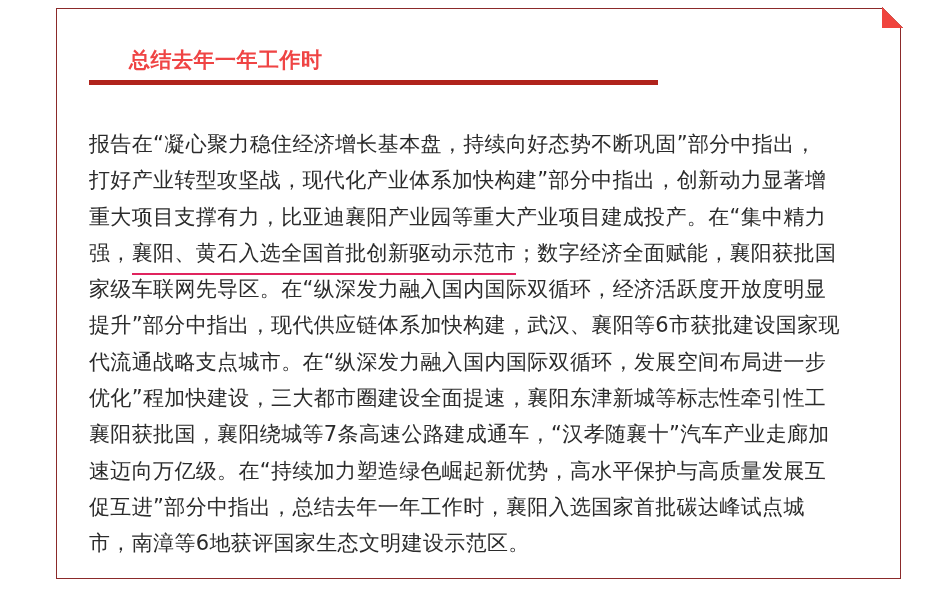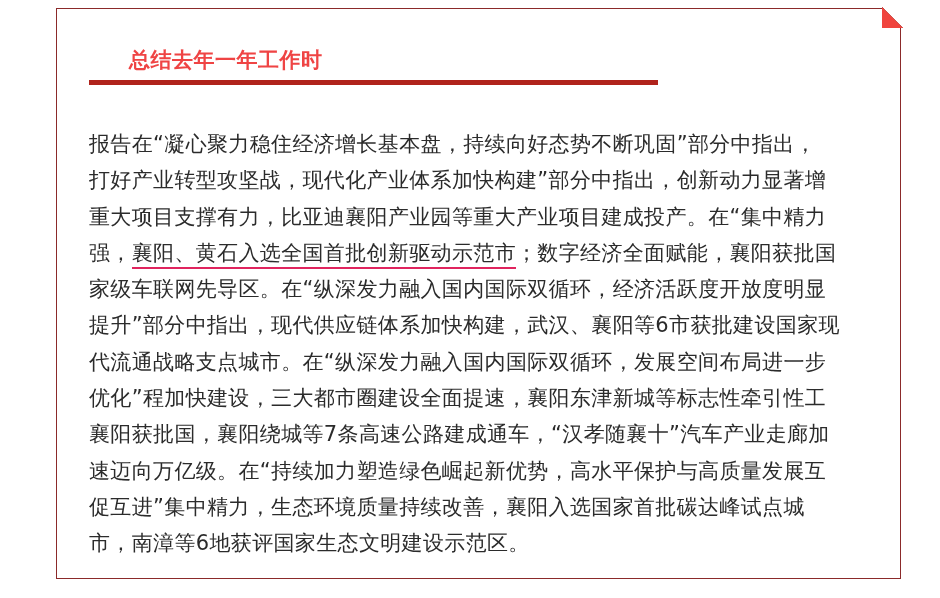--- a/index.html
+++ b/index.html
@@ -7,21 +7,21 @@
          font-family: "DejaVu Sans", "Liberation Sans", sans-serif; }
   .card { position:absolute; left:56px; top:8px; width:845px; height:571px;
           border:1.5px solid #8b2a2a; box-sizing:border-box; background:#fff; }
   .fold { position:absolute; left:882px; top:7px; width:21px; height:21px; }
   .title { position:absolute; left:89px; top:46px; font-size:21px; font-weight:bold;
            color:#ef4444; letter-spacing:0.5px; white-space:nowrap;margin-left:40px; }
   .title-bar { position:absolute; left:89px; top:80px; width:569px; height:5px; background:#b0231c; }
   .body { position:absolute; left:89px; top:108px; width:800px; font-size:21px;
           line-height:36.3px; color:#2b2b2b; letter-spacing:0.35px;margin-top:18px; }
   .line { display:block; white-space:nowrap; height:36.3px; }
-  .hl { border-bottom:2px solid #e0245e; padding-bottom:2px; }
+  .hl { border-bottom:2px solid #e0245e; padding-bottom:8px; }
 </style>
 </head>
 <body>
 
 <div class="card"></div>
 <svg class="fold" viewBox="0 0 21 21">
   <polygon points="0,0 0,21 21,21" fill="#f0443e"></polygon>
   <polygon points="0,0 21,21 21,0" fill="#ffffff"></polygon>
   <line x1="0" y1="0" x2="21" y2="21" stroke="#c23a34" stroke-width="0.8"></line>
 </svg>
@@ -33,15 +33,15 @@
   <span class="line">报告在“凝心聚力稳住经济增长基本盘，持续向好态势不断巩固”部分中指出，</span>
   <span class="line">打好产业转型攻坚战，现代化产业体系加快构建”部分中指出，创新动力显著增</span>
   <span class="line">重大项目支撑有力，比亚迪襄阳产业园等重大产业项目建成投产。在“集中精力</span>
   <span class="line"><span>强，</span><span class="hl">襄阳、黄石入选全国首批创新驱动示范市</span><span>；数字经济全面赋能，襄阳获批国</span></span>
   <span class="line">家级车联网先导区。在“纵深发力融入国内国际双循环，经济活跃度开放度明显</span>
   <span class="line">提升”部分中指出，现代供应链体系加快构建，武汉、襄阳等6市获批建设国家现</span>
   <span class="line">代流通战略支点城市。在“纵深发力融入国内国际双循环，发展空间布局进一步</span>
   <span class="line">优化”程加快建设，三大都市圈建设全面提速，襄阳东津新城等标志性牵引性工</span>
   <span class="line">襄阳获批国，襄阳绕城等7条高速公路建成通车，“汉孝随襄十”汽车产业走廊加</span>
   <span class="line">速迈向万亿级。在“持续加力塑造绿色崛起新优势，高水平保护与高质量发展互</span>
-  <span class="line">促互进”集中精力，生态环境质量持续改善，襄阳入选国家首批碳达峰试点城</span>
+  <span class="line">促互进”部分中指出，总结去年一年工作时，襄阳入选国家首批碳达峰试点城</span>
   <span class="line">市，南漳等6地获评国家生态文明建设示范区。</span>
 </div>
 
 </body></html>

